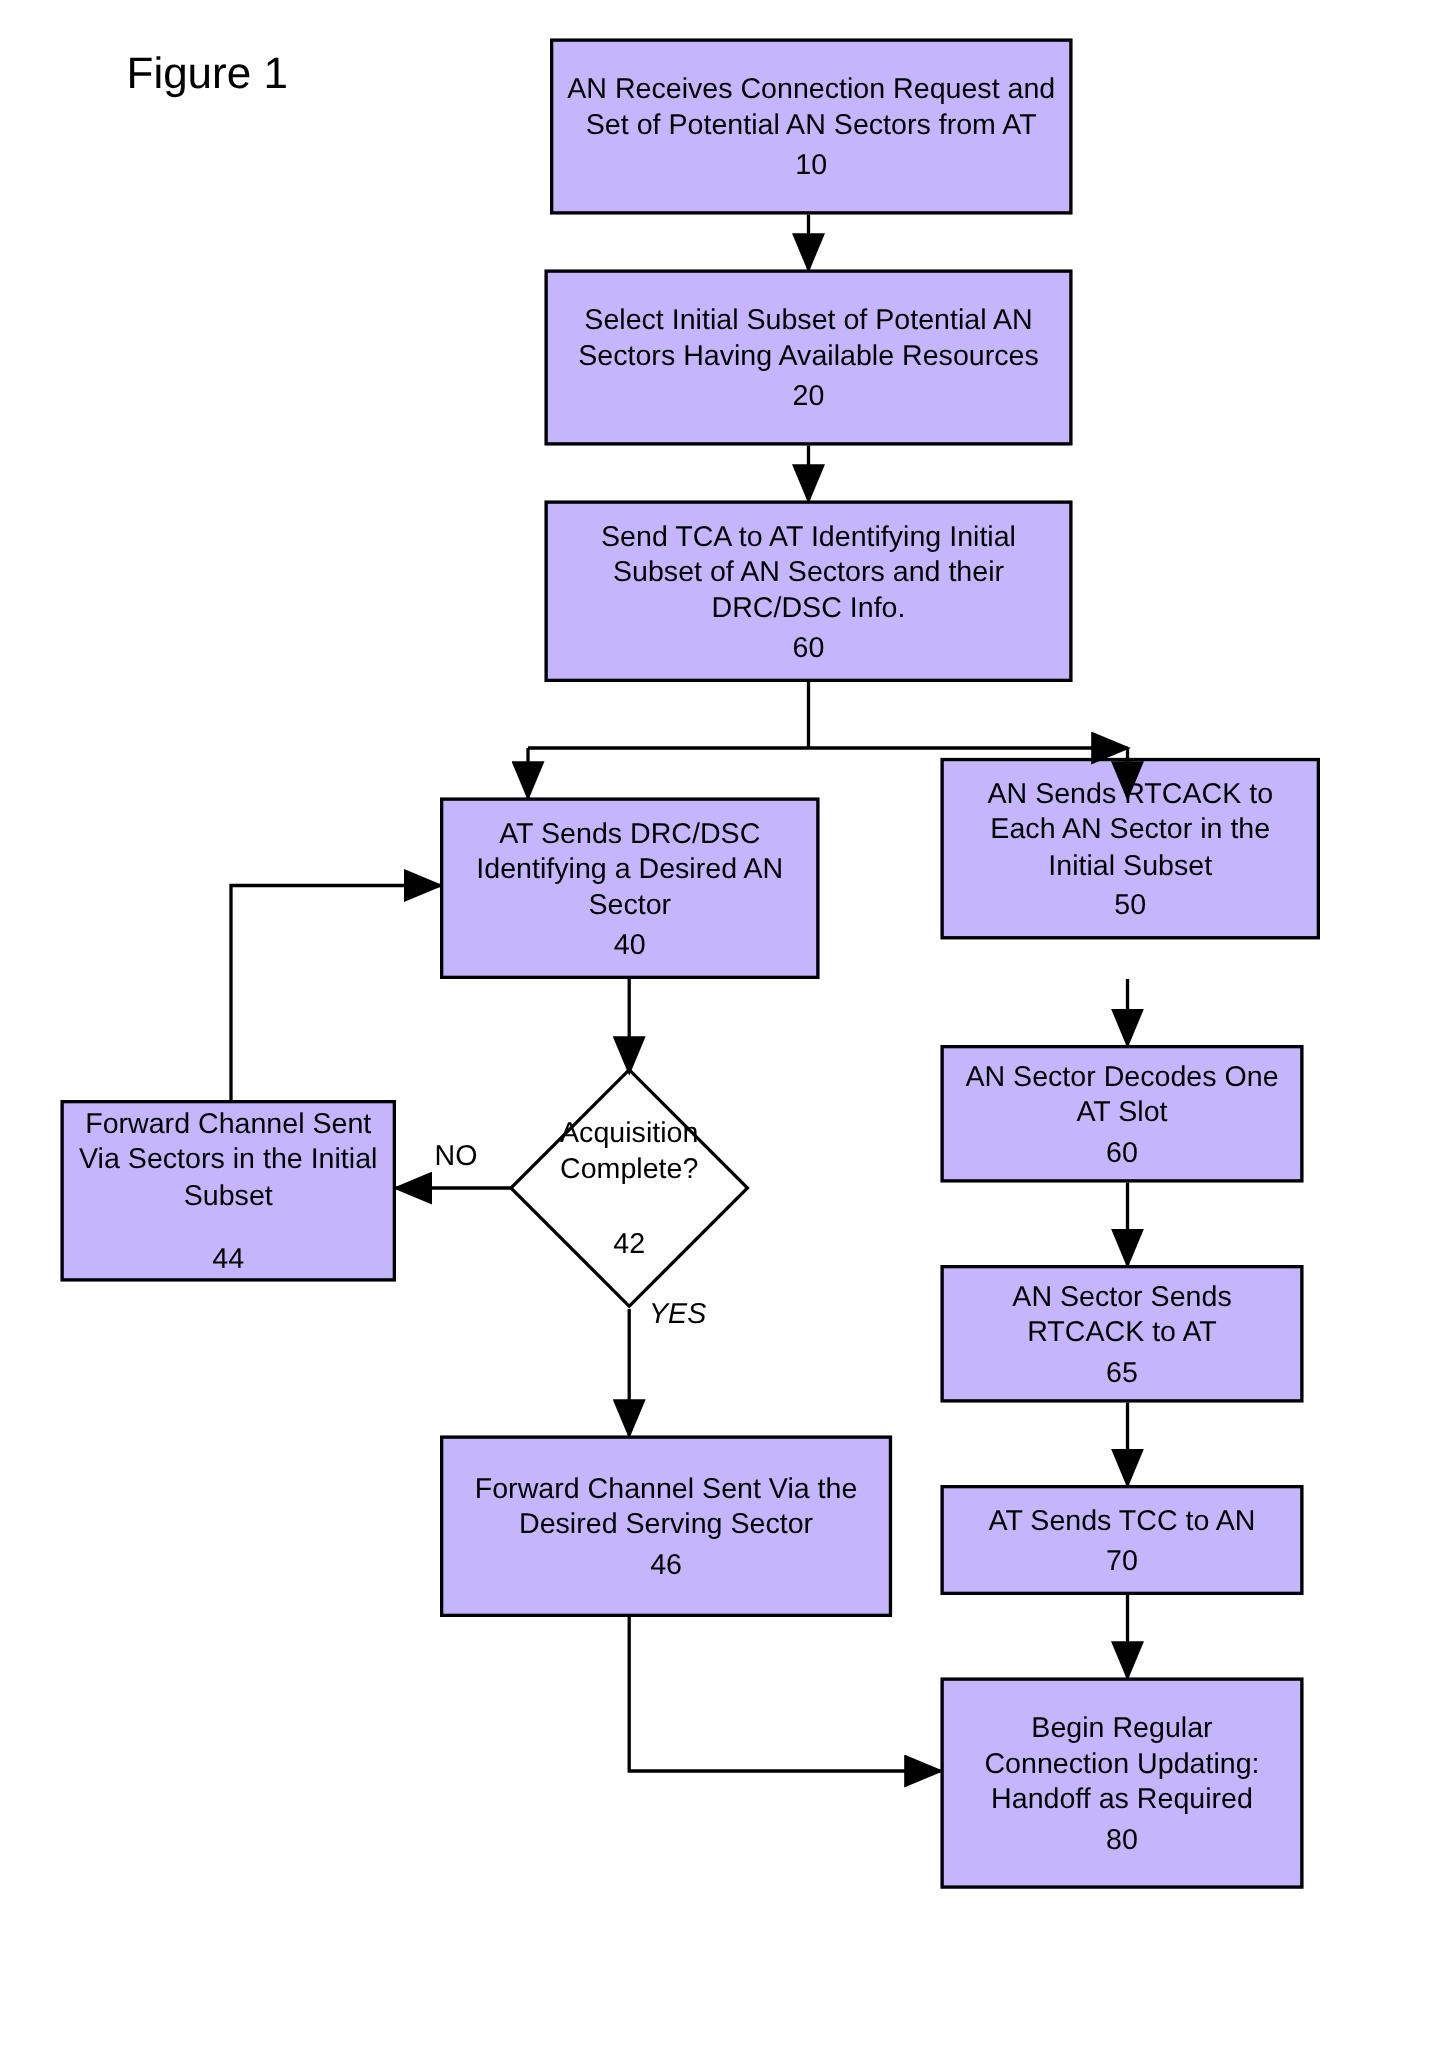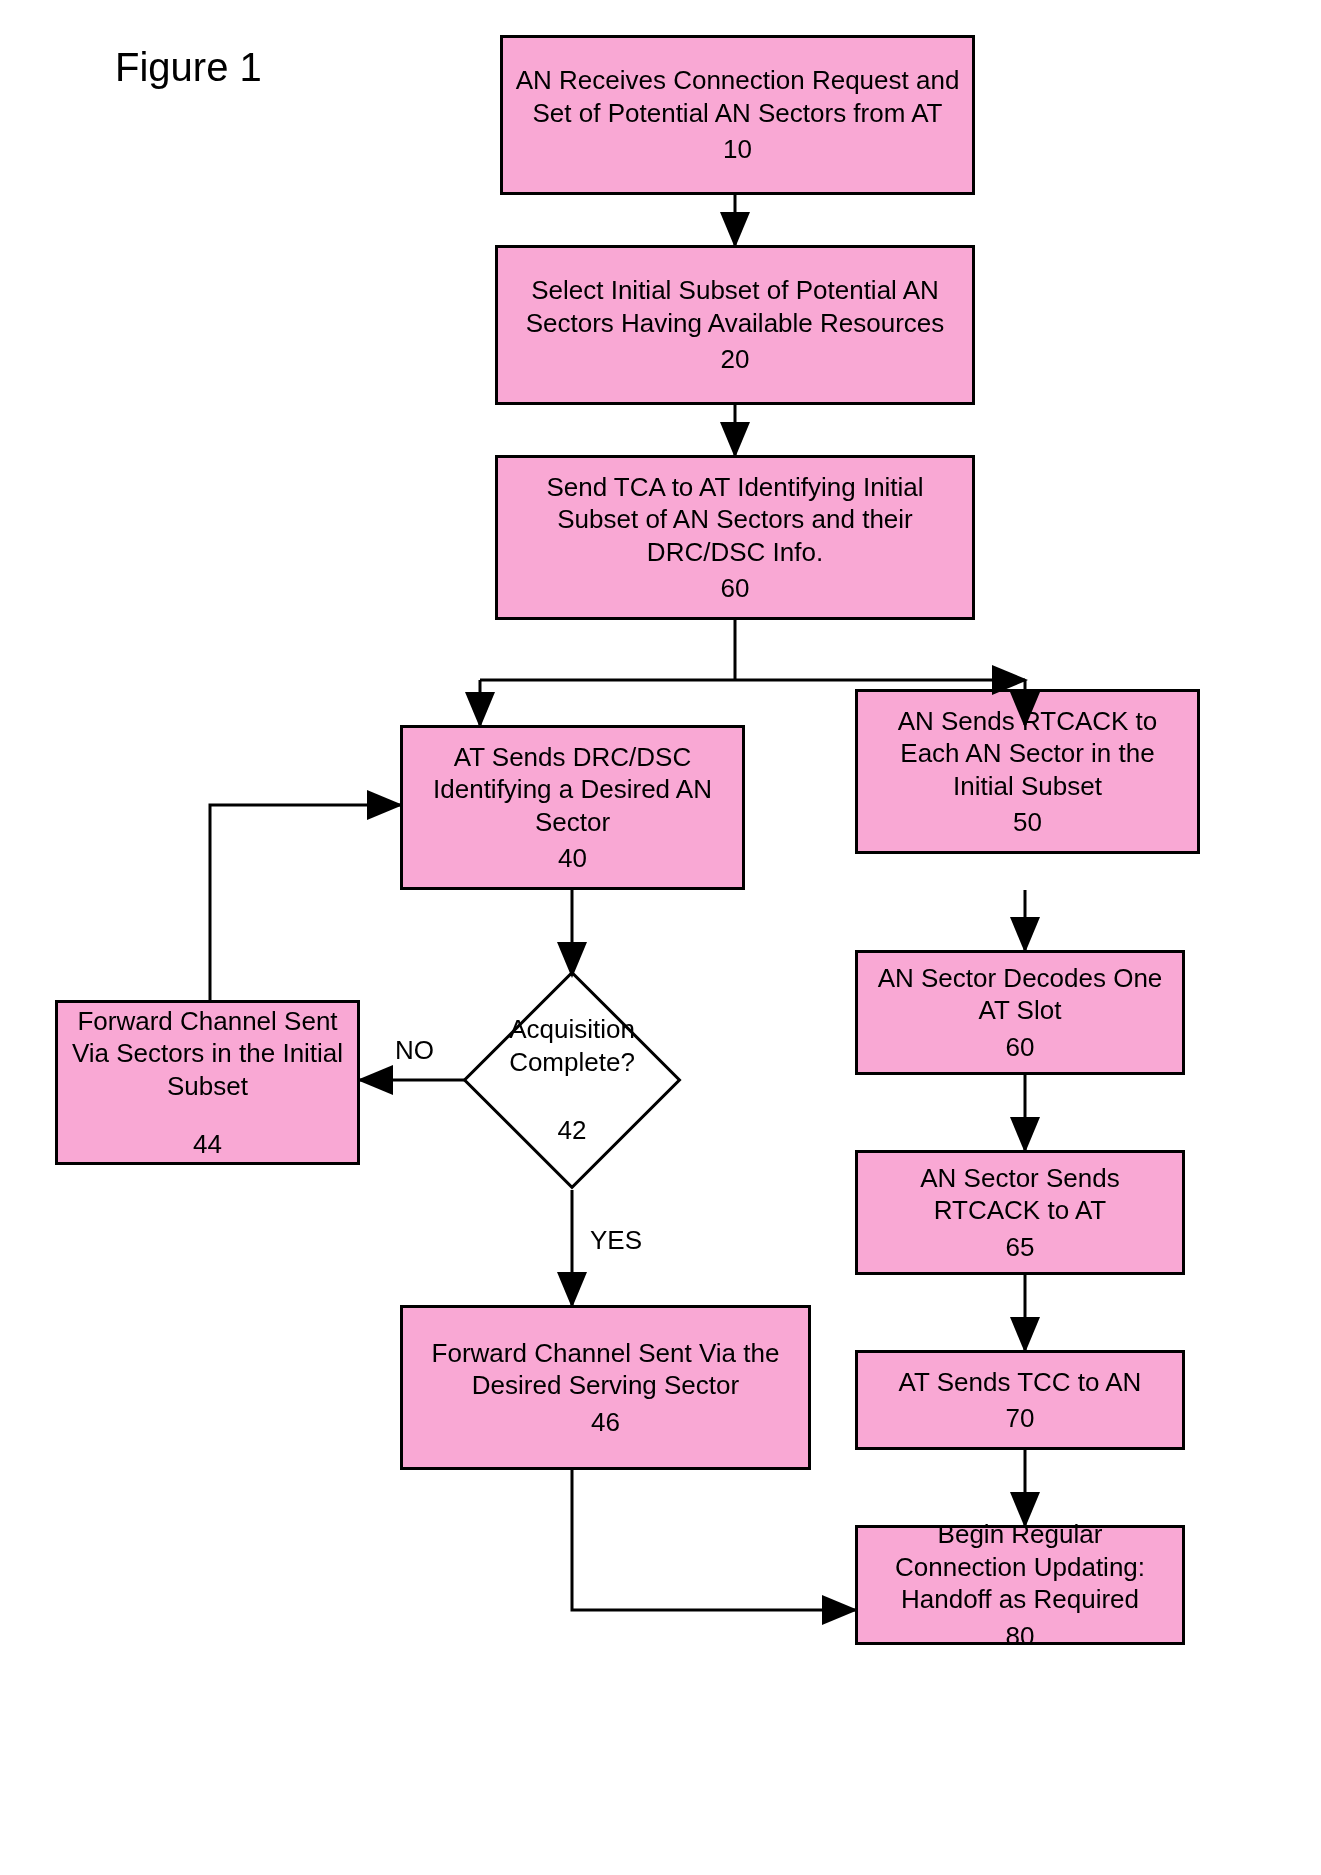--- a/index.html
+++ b/index.html
@@ -11,21 +11,21 @@
     position: relative;
   }
   .figure-title {
     position: absolute;
     font-size: 40px;
     font-weight: 400;
   }
   .box {
     position: absolute;
     border: 3px solid #000;
-    background: #f9a8d4;
+    background: #c4b5fd;
     display: flex;
     flex-direction: column;
     align-items: center;
     justify-content: center;
     text-align: center;
     padding: 8px 12px;
     font-size: 26px;
     line-height: 1.25;
   }
   .box .num {
@@ -126,27 +126,27 @@
 <div class="box" style="left:855px; top:1150px; width:330px; height:125px;">
   <div>AN Sector Sends RTCACK to AT</div>
   <div class="num">65</div>
 </div>
 
 <div class="box" style="left:855px; top:1350px; width:330px; height:100px;">
   <div>AT Sends TCC to AN</div>
   <div class="num">70</div>
 </div>
 
-<div class="box" style="left:855px; top:1525px; width:330px; height:120px;">
+<div class="box" style="left:855px; top:1525px; width:330px; height:192px;">
   <div>Begin Regular Connection Updating: Handoff as Required</div>
   <div class="num">80</div>
 </div>
 
 <div class="edge-label" style="left:395px; top:1035px;">NO</div>
-<div class="edge-label" style="left:590px; top:1225px;">YES</div>
+<div class="edge-label" style="left:590px; top:1179px;font-style:italic;">YES</div>
 
 <svg class="arrows">
   <defs>
     <marker id="arrowhead" markerWidth="12" markerHeight="10" refX="11" refY="5" orient="auto">
       <polygon points="0 0, 12 5, 0 10" fill="#000"></polygon>
     </marker>
   </defs>
   <g stroke="#000" stroke-width="3" fill="none" marker-end="url(#arrowhead)">
 
     <path d="M735,195 L735,245"></path>

